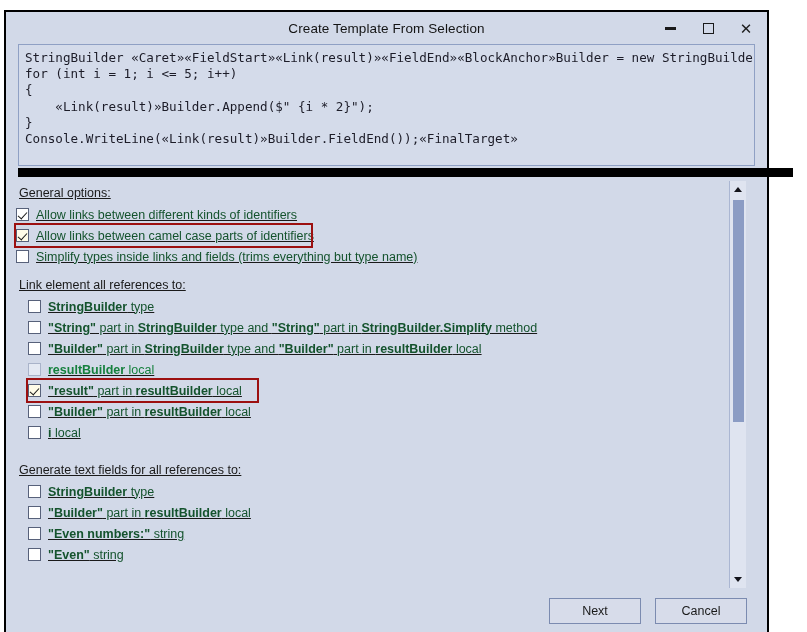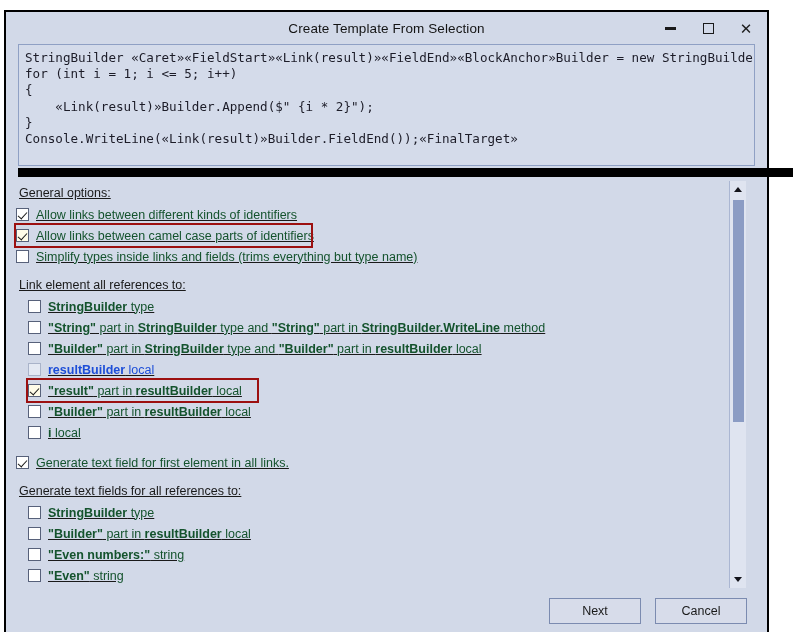--- a/index.html
+++ b/index.html
@@ -192,21 +192,21 @@
     font-size: 12.5px;
     color: #14532d;
     white-space: nowrap;
     line-height: 14px;
   }
   .rowtext b {
     font-weight: bold;
   }
   .rowtext.disabled,
   .rowtext.disabled b {
-    color: #1d4ed8;
+    color: #15803d;
   }
 
   
   .vscroll {
     width: 17px;
     min-width: 17px;
     background: #dfe4f0;
     border-left: 1px solid #aab6d2;
     box-sizing: border-box;
     position: relative;
@@ -316,21 +316,21 @@
           <span class="rowtext"><span>Simplify types inside links and fields (trims everything but type name)</span></span>
         </div>
         <div class="section-gap"></div>
         <div class="section-label">Link element all references to:</div>
         <div class="row indent">
           <span class="cbox"></span>
           <span class="rowtext"><b>StringBuilder</b><span> type</span></span>
         </div>
         <div class="row indent">
           <span class="cbox"></span>
-          <span class="rowtext"><b>"String"</b><span> part in </span><b>StringBuilder</b><span> type and </span><b>"String"</b><span> part in </span><b>StringBuilder.WriteLine</b><span> method</span></span>
+          <span class="rowtext"><b>"String"</b><span> part in </span><b>StringBuilder</b><span> type and </span><b>"String"</b><span> part in </span><b>StringBuilder.Simplify</b><span> method</span></span>
         </div>
         <div class="row indent">
           <span class="cbox"></span>
           <span class="rowtext"><b>"Builder"</b><span> part in </span><b>StringBuilder</b><span> type and </span><b>"Builder"</b><span> part in </span><b>resultBuilder</b><span> local</span></span>
         </div>
         <div class="row indent">
           <span class="cbox disabled"></span>
           <span class="rowtext disabled"><b>resultBuilder</b><span> local</span></span>
         </div>
         <div class="row indent highlight hl-b">
@@ -339,24 +339,20 @@
         </div>
         <div class="row indent">
           <span class="cbox"></span>
           <span class="rowtext"><b>"Builder"</b><span> part in </span><b>resultBuilder</b><span> local</span></span>
         </div>
         <div class="row indent">
           <span class="cbox"></span>
           <span class="rowtext"><b>i</b><span> local</span></span>
         </div>
         <div class="section-gap"></div>
-        <div class="row">
-          <span class="cbox checked"></span>
-          <span class="rowtext"><span>Generate text field for first element in all links.</span></span>
-        </div>
         <div class="section-gap"></div>
         <div class="section-label">Generate text fields for all references to:</div>
         <div class="row indent">
           <span class="cbox"></span>
           <span class="rowtext"><b>StringBuilder</b><span> type</span></span>
         </div>
         <div class="row indent">
           <span class="cbox"></span>
           <span class="rowtext"><b>"Builder"</b><span> part in </span><b>resultBuilder</b><span> local</span></span>
         </div>

